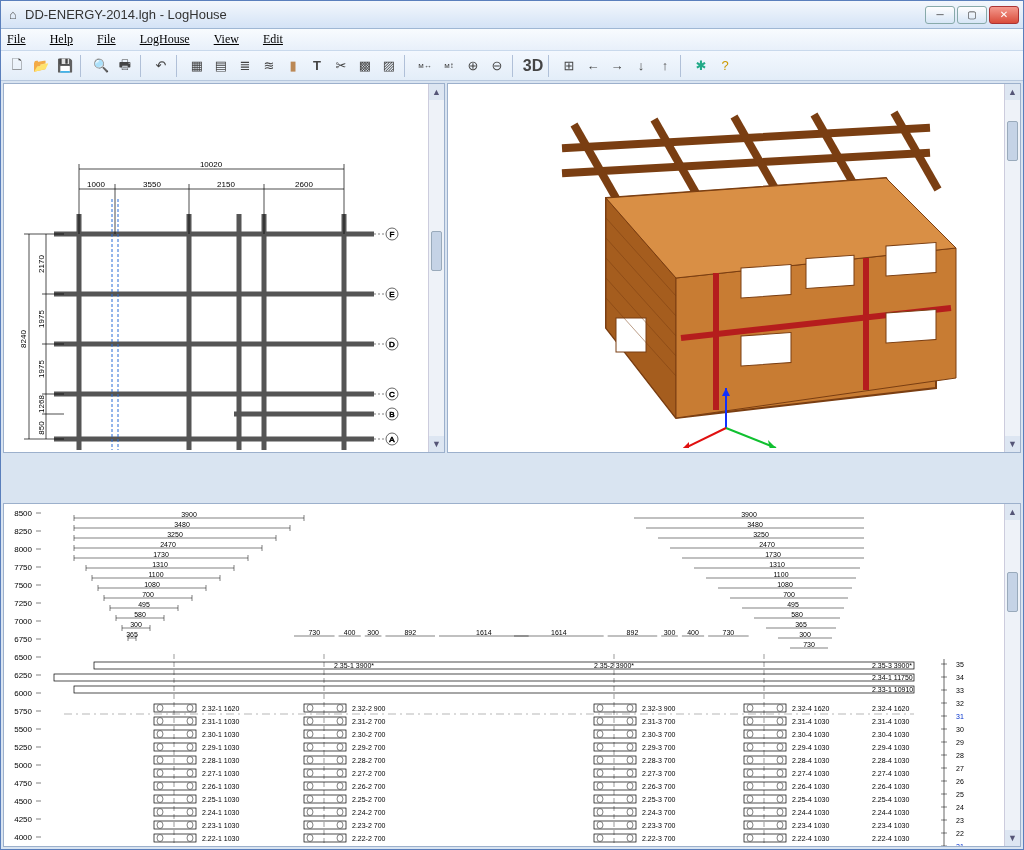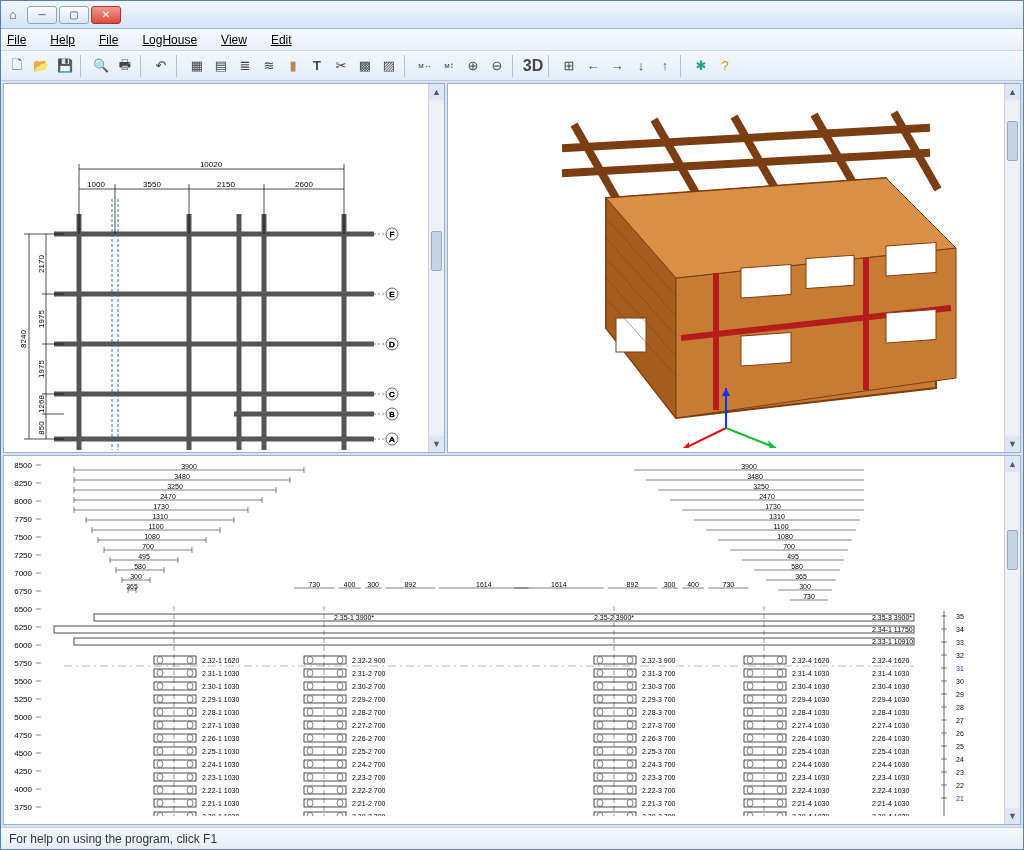--- a/index.html
+++ b/index.html
@@ -6,31 +6,31 @@
   body { font-family: "Segoe UI", Tahoma, sans-serif; font-size: 12px; background: #d9e4f1; width: 1024px; height: 850px; overflow: hidden; }
   .window { width: 1024px; height: 850px; background: #fff; border: 1px solid #5a7fbc; display: flex; flex-direction: column; }
   .titlebar { height: 28px; background: linear-gradient(#f3f7fc, #d4e3f6); display: flex; align-items: center; padding: 0 4px; border-bottom: 1px solid #9fb7d4; }
   .titlebar .appicon { width: 16px; height: 16px; display:inline-flex;align-items:center;justify-content:center; color:#555;font-size:13px;margin-right:4px;}
   .titlebar .title { flex: 1; font-size: 13px; color: #333; }
   .winbtns { display: flex; }
   .winbtn { width: 30px; height: 18px; margin-left: 2px; border: 1px solid #8aa; background: linear-gradient(#fefefe,#d6e6f6); border-radius: 3px; display:flex;align-items:center;justify-content:center;font-size:10px;color:#333;}
   .winbtn.close { background: linear-gradient(#f49a8e,#d94b3a); color:#fff; border-color:#a33;}
   .menubar { height: 22px; background: linear-gradient(#f8fbfe,#e8f0fa); display:flex; align-items:center; padding: 0 6px; border-bottom:1px solid #c9d9ec; font-size:12px;}
   .menubar span { margin-right: 12px; cursor:default;}
-  .menubar .ul { text-decoration: underline; }
+  .menubar .ul { text-decoration: underline; font-family: Liberation Serif, serif; }
   .toolbar { height: 30px; background: linear-gradient(#f3f8fe,#e3edf8); display:flex; align-items:center; padding: 0 4px; border-bottom:1px solid #b7c8de;}
   .tbtn { width: 22px; height: 22px; margin: 0 1px; display:flex;align-items:center;justify-content:center; font-size:13px; color:#444; border:1px solid transparent; border-radius:2px;}
   .tsep { width: 6px; height: 22px; border-left:1px solid #b0c0d8; margin: 0 3px;}
   .content { flex:1; display:flex; flex-direction:column; background:#d9e4f1; padding:2px; gap:2px; min-height:0;}
   .row1 { flex: 0 0 370px; display:flex; gap:2px;}
   .row2 { flex: 1; display:flex; gap:2px; min-height:0;}
   .panel { background:#fff; border:1px solid #9cb0cc; position:relative; overflow:hidden;}
   .panel.left { flex:0 0 442px; }
   .panel.right { flex:1; }
-  .panel.full { flex:1; }
+  .panel.full { flex:1;margin-top:48px; }
   .scroll-v { position:absolute; right:0; top:0; bottom:0; width:16px; background:#eef2f8; border-left:1px solid #ccd;}
   .scroll-v .thumb { position:absolute; left:2px; right:2px; top:40%; height:40px; background:#c5d3e6; border:1px solid #9ab; border-radius:2px;}
   .scroll-v .arrow { position:absolute;left:0;right:0;height:16px;background:#dde6f2;display:flex;align-items:center;justify-content:center;font-size:9px;color:#557;}
   .scroll-v .arrow.up{top:0;} .scroll-v .arrow.down{bottom:0;}
   .statusbar { height:22px; background:linear-gradient(#f5f9fd,#e5edf7); border-top:1px solid #c0d0e4; display:flex;align-items:center;padding:0 8px; font-size:12px;color:#333;}
   
   .planview { position:absolute; inset:0 16px 0 0; }
   svg { display:block; }
   .dimtext { font-size:8px; fill:#000; text-anchor:middle;}
   .dimtextv { font-size:8px; fill:#000; text-anchor:middle; }
@@ -38,20 +38,21 @@
   .threed { position:absolute; inset:0 16px 0 0; display:flex;align-items:center;justify-content:center;}
   .sectionview { position:absolute; inset:0 16px 0 0; overflow:hidden;}
   .mu { font-size:8px;}
 </style>
 </head>
 <body>
 
 <div class="window">
   <div class="titlebar">
     <span class="appicon">⌂</span>
+    <span class="title">DD-ENERGY-2014.lgh - LogHouse</span>
     <div class="winbtns">
       <div class="winbtn">─</div>
       <div class="winbtn">▢</div>
       <div class="winbtn close">✕</div>
     </div>
   </div>
 
   <div class="menubar">
     <span><span class="ul">File</span></span>
     <span><span class="ul">Help</span></span>
@@ -691,16 +692,13 @@
         </div>
         <div class="scroll-v">
           <div class="arrow up">▲</div>
             <div class="thumb" style="top:20%"></div>
             <div class="arrow down">▼</div>
         </div>
       </div>
     </div>
   </div>
 
-  <div class="statusbar">
-    <span>For help on using the program, click F1</span>
-  </div>
 </div>
 
 </body></html>

